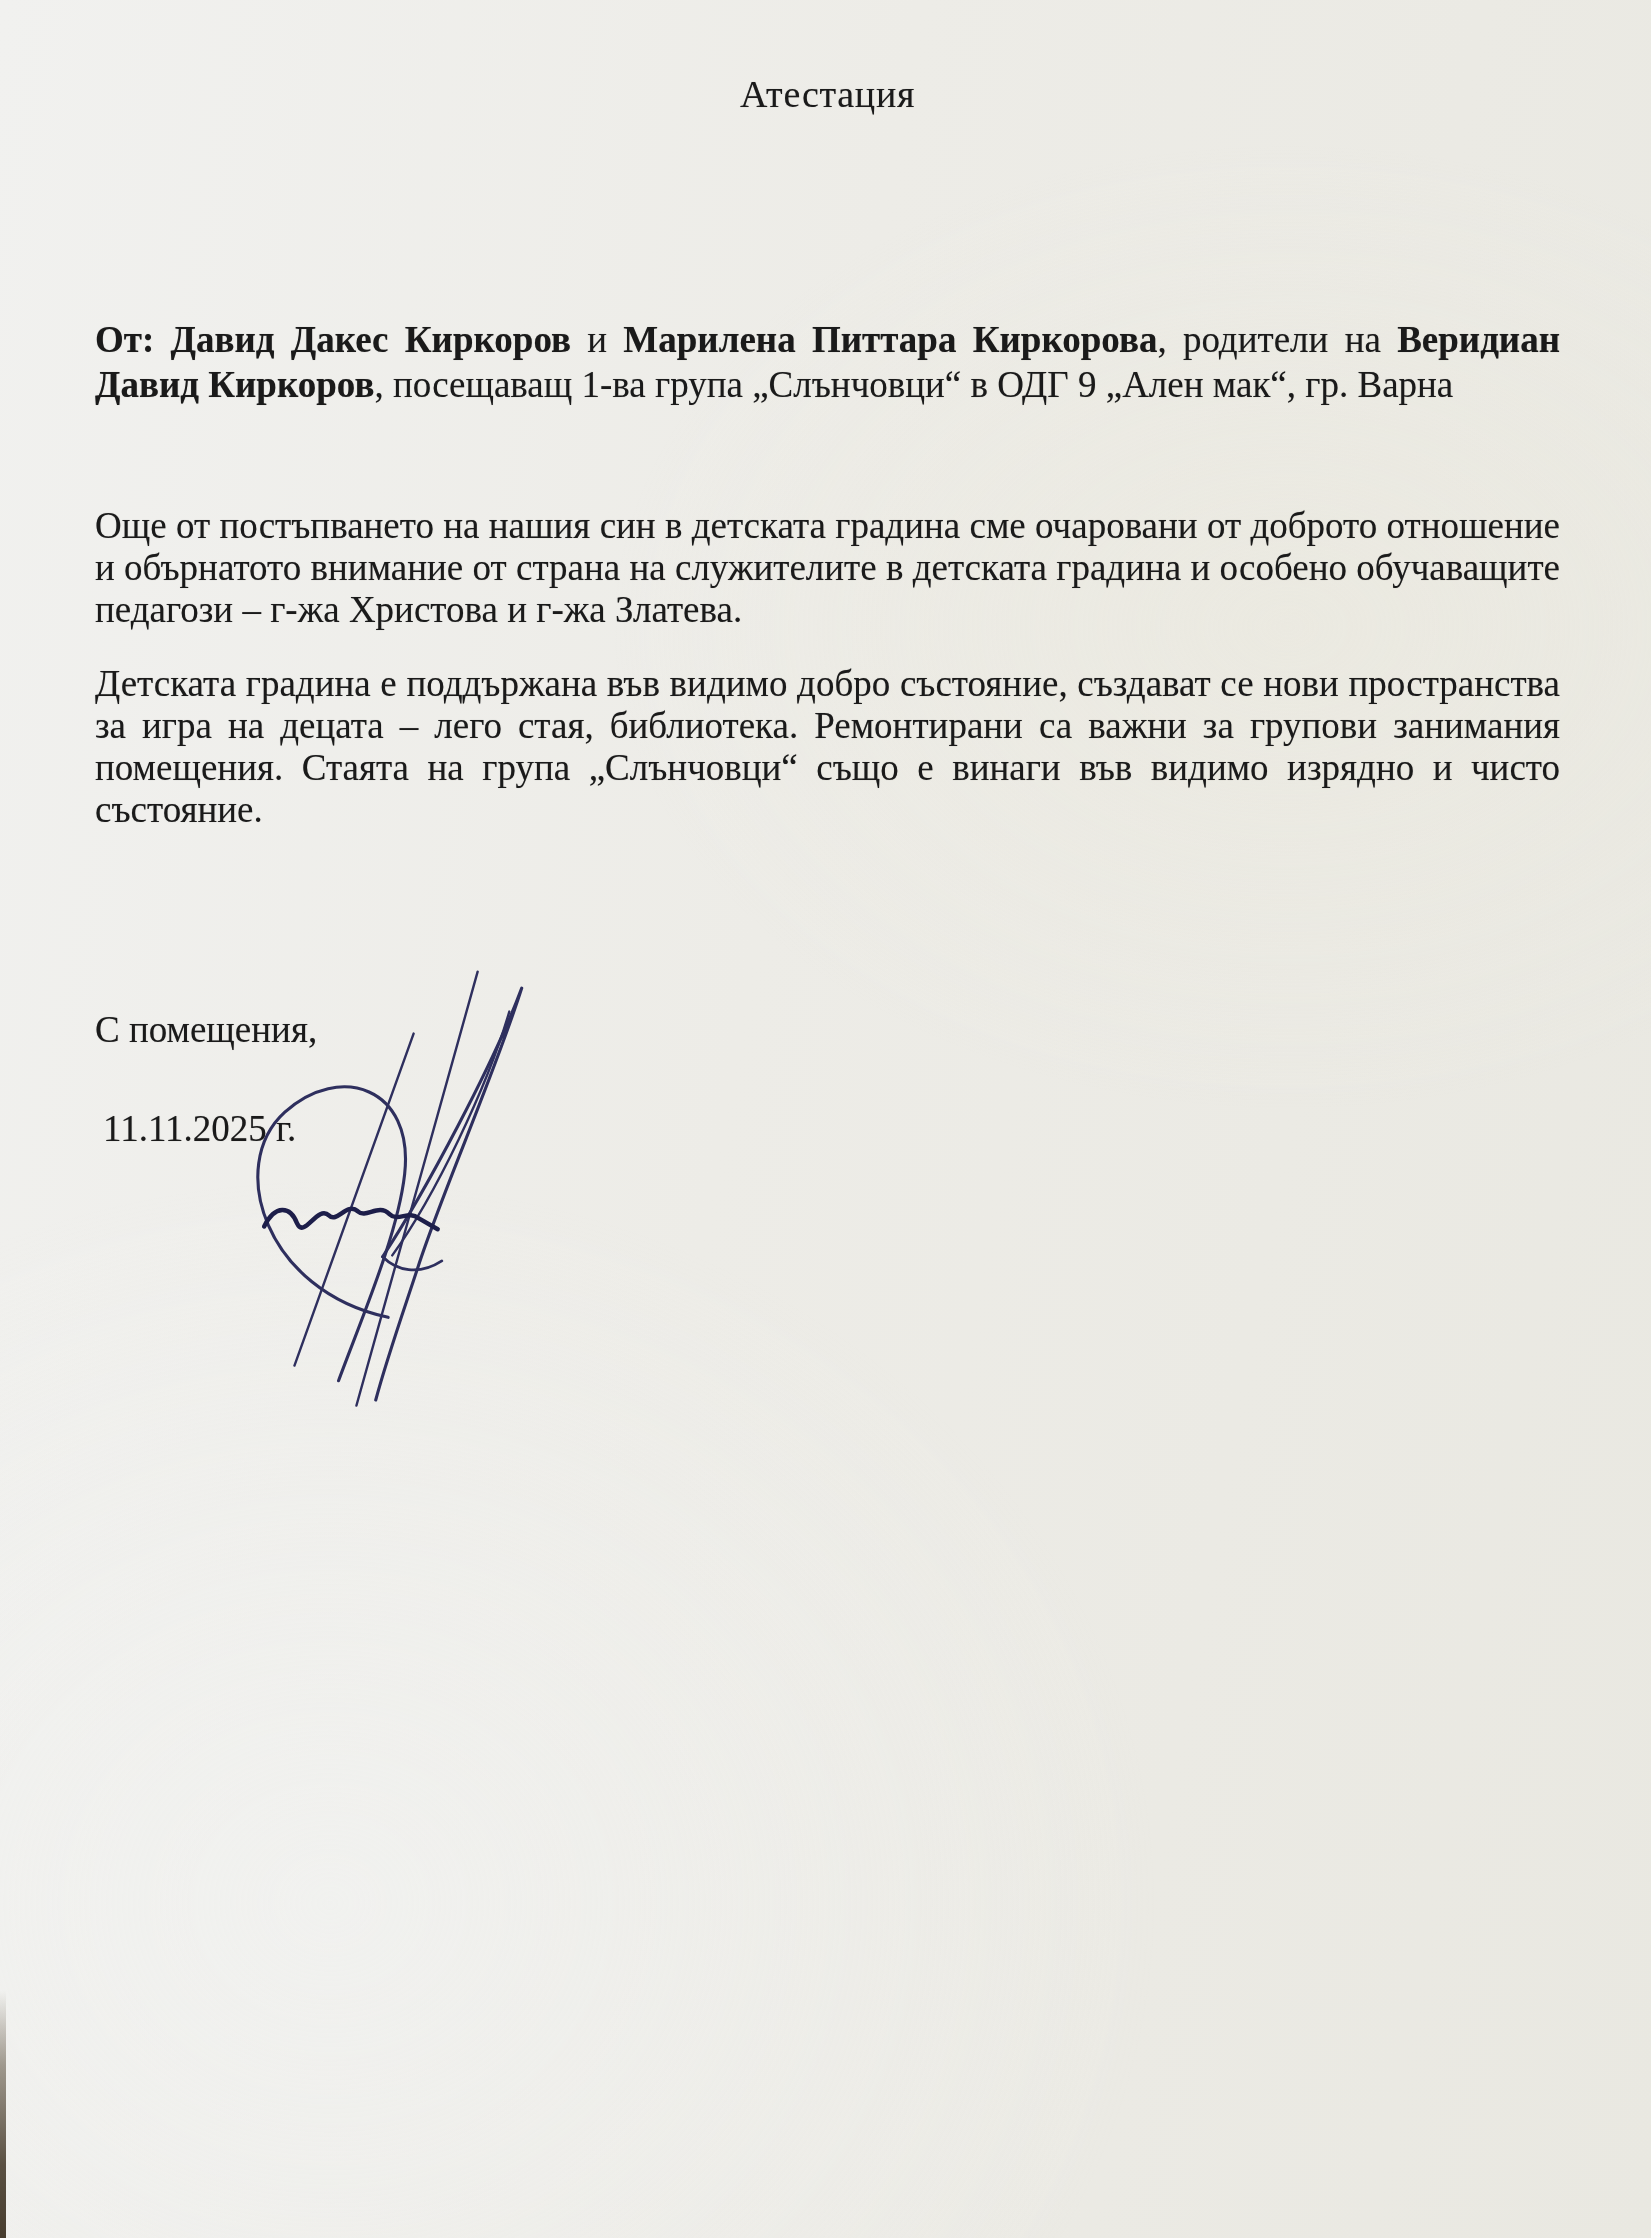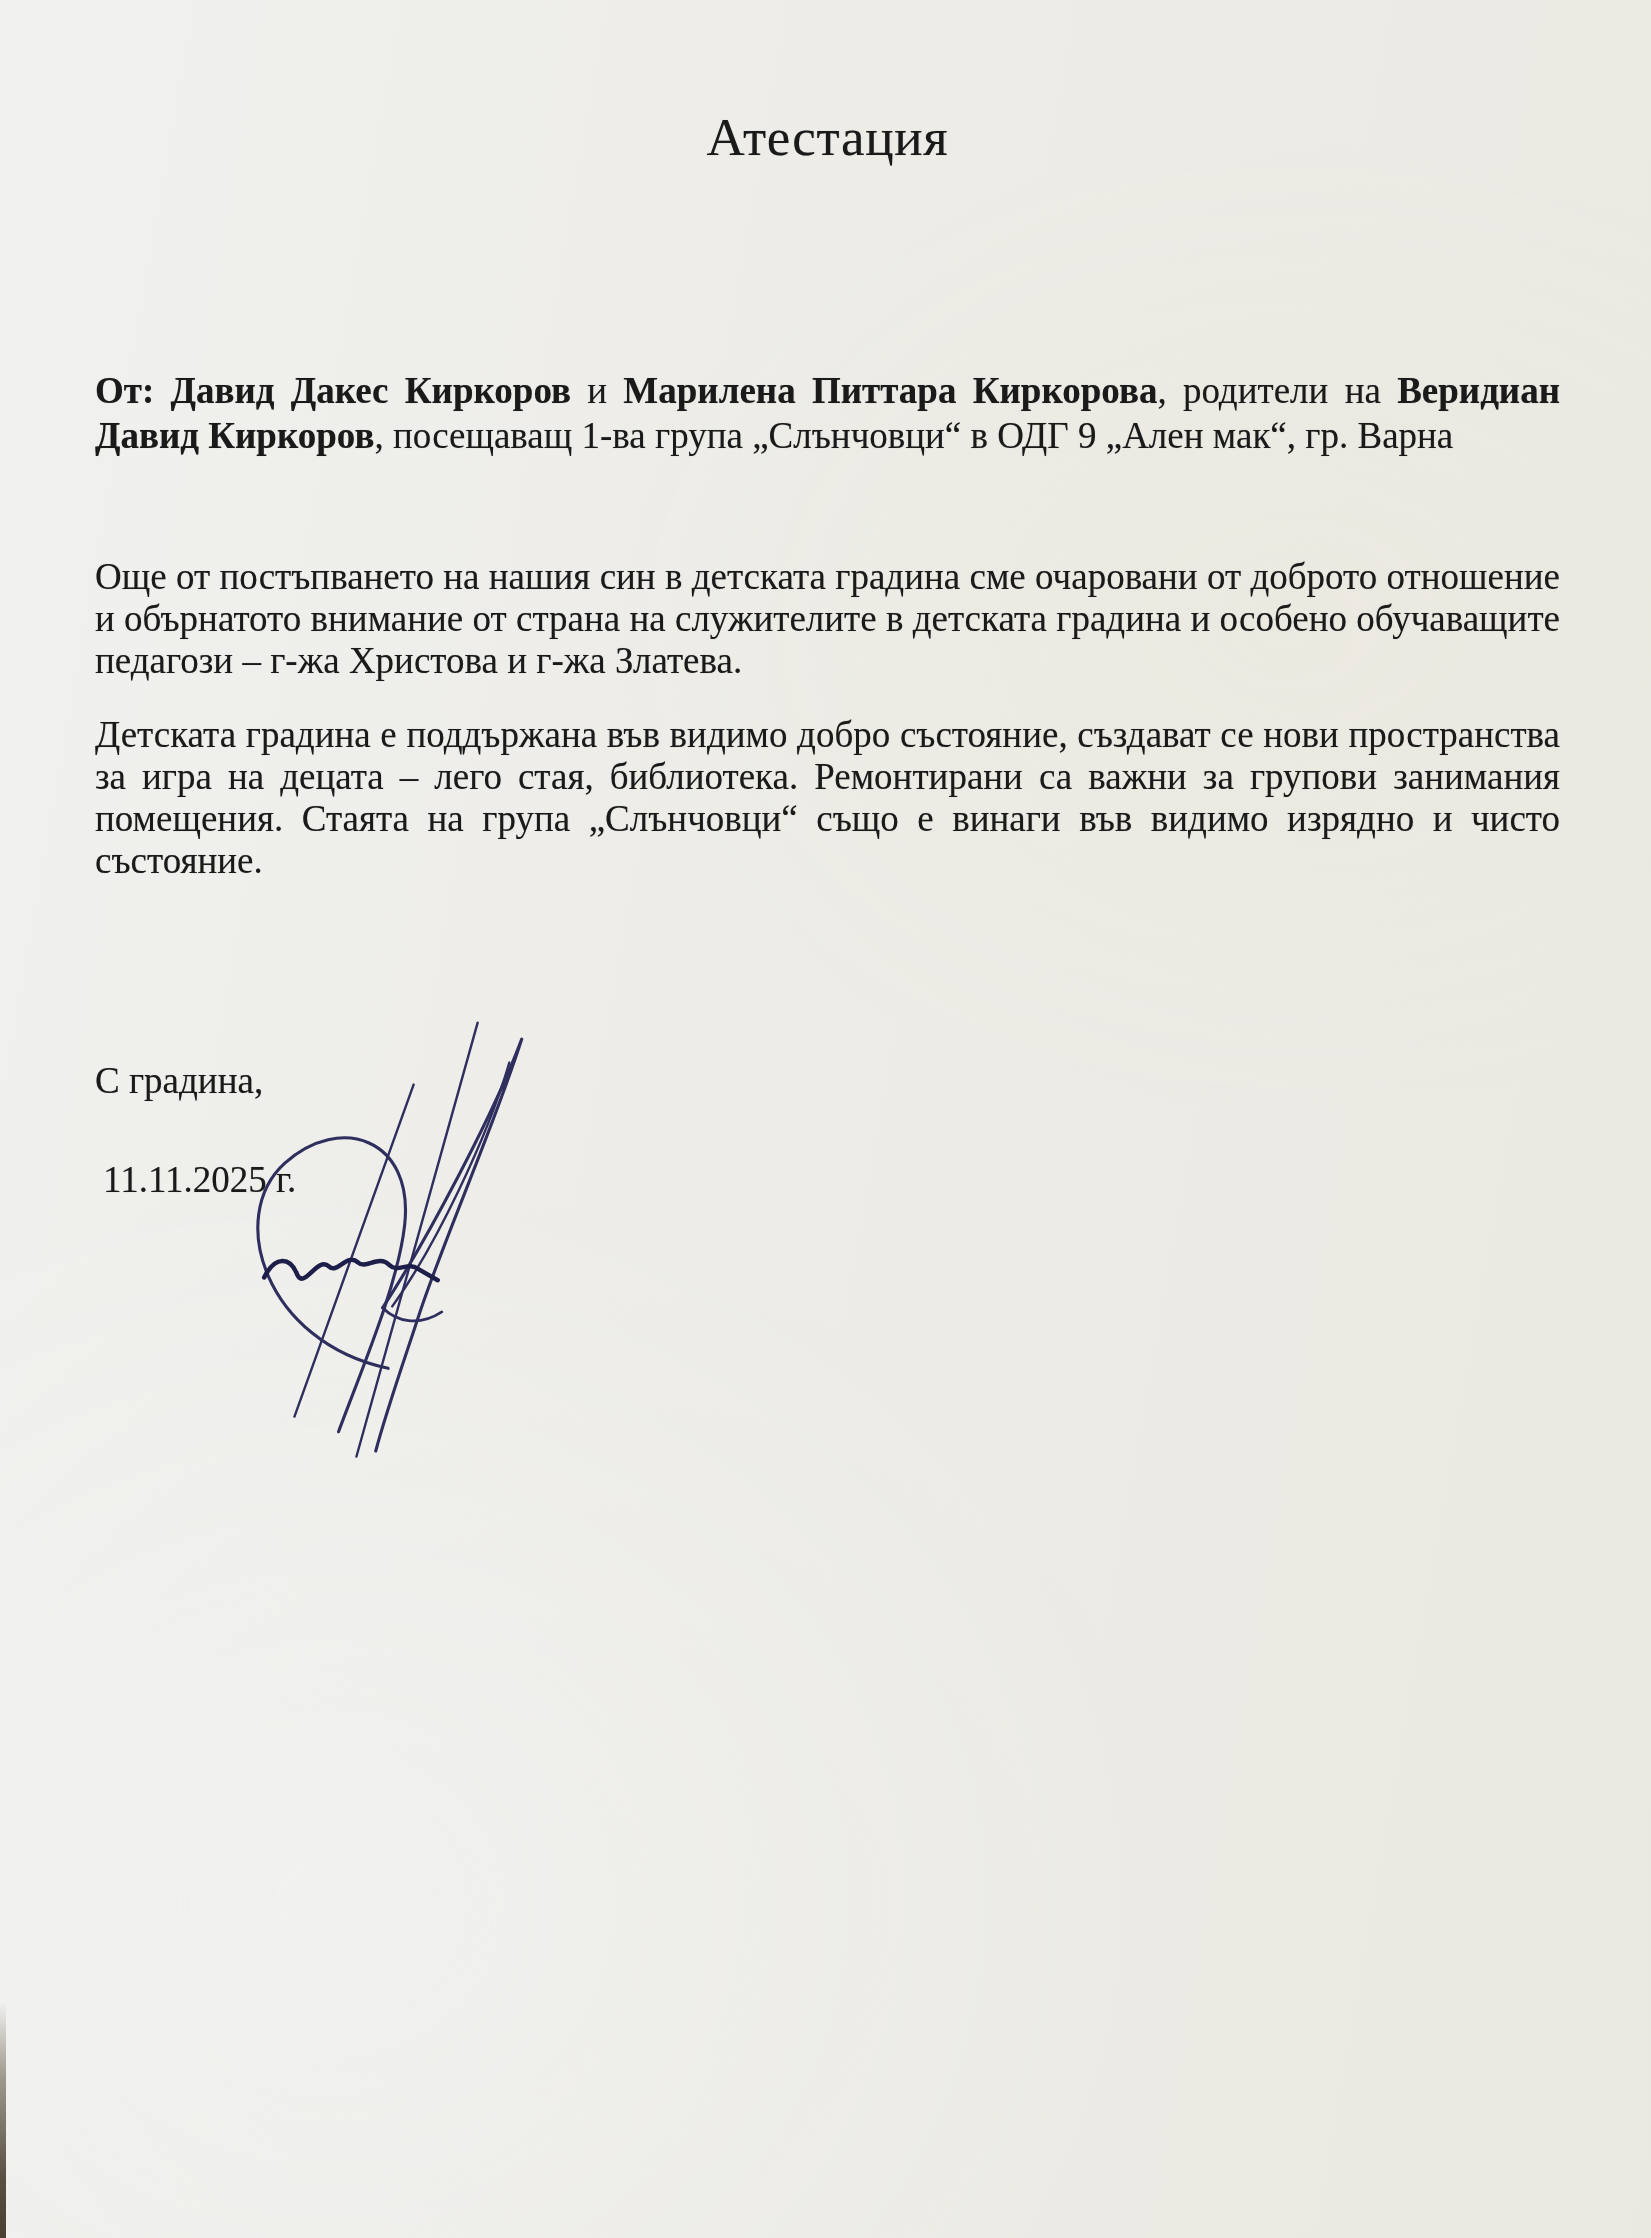--- a/index.html
+++ b/index.html
@@ -20,24 +20,24 @@
   }
   .page {
     position: relative;
     width: 100%;
     height: 100%;
     padding: 0 92px 0 95px;
     box-sizing: border-box;
     text-shadow: 0 0 0.8px rgba(20,20,20,0.38);
   }
   .title {
-    margin: 12px;
-    padding-top: 95px;
+    margin: 0;
+    padding-top: 72px;
     text-align: center;
-    font-size: 53px;
+    font-size: 38px;
     font-weight: 400;
     letter-spacing: 0.7px;
   }
   .from-block {
     margin: 0;
     margin-top: 201px;
     font-size: 37px;
     line-height: 45px;
     text-align: justify;
   }
@@ -106,21 +106,21 @@
   <h1 class="title">Атестация</h1>
 
   <p class="from-block"><span class="b">От: Давид Дакес Киркоров</span><span> и </span><span class="b">Марилена Питтара Киркорова</span><span>, родители на </span><span class="b">Веридиан Давид Киркоров</span><span>, посещаващ 1-ва група „Слънчовци“ в ОДГ 9 „Ален мак“, гр. Варна</span></p>
 
   <div class="body-block">
     <p>Още от постъпването на нашия син в детската градина сме очаровани от доброто отношение и обърнатото внимание от страна на служителите в детската градина и особено обучаващите педагози – г-жа Христова и г-жа Златева.</p>
     <p>Детската градина е поддържана във видимо добро състояние, създават се нови пространства за игра на децата – лего стая, библиотека. Ремонтирани са важни за групови занимания помещения. Стаята на група „Слънчовци“ също е винаги във видимо изрядно и чисто състояние.</p>
   </div>
 
   <div class="closing">
-    <p class="salutation">С градина,</p>
+    <p class="salutation">С помещения,</p>
 
     <svg class="signature" viewBox="0 0 620 660" xmlns="http://www.w3.org/2000/svg">
 
       <path d="M 438 18 L 262 648" stroke="#2e2f5e" stroke-width="3.5"></path>
 
       <path d="M 345 108 L 172 590" stroke="#2e2f5e" stroke-width="3.5"></path>
 
       <path d="M 308 520 C 130 482, 72 300, 158 222 C 238 150, 346 186, 332 312 C 322 400, 270 520, 236 612" stroke="#2e2f5e" stroke-width="4.5"></path>
 
       <path d="M 300 432 C 362 338, 462 150, 502 42 C 462 168, 386 340, 352 445 C 330 512, 306 580, 290 640" stroke="#2e2f5e" stroke-width="4.5"></path>

